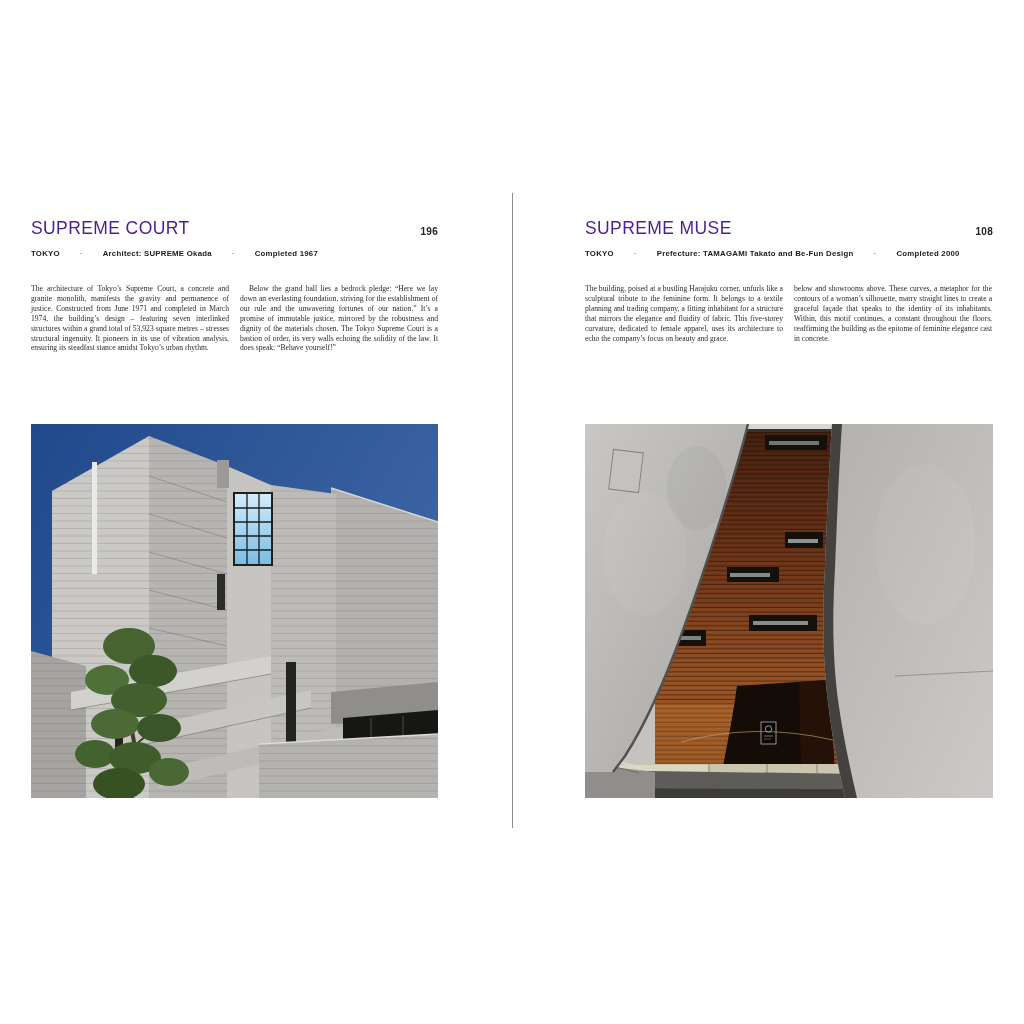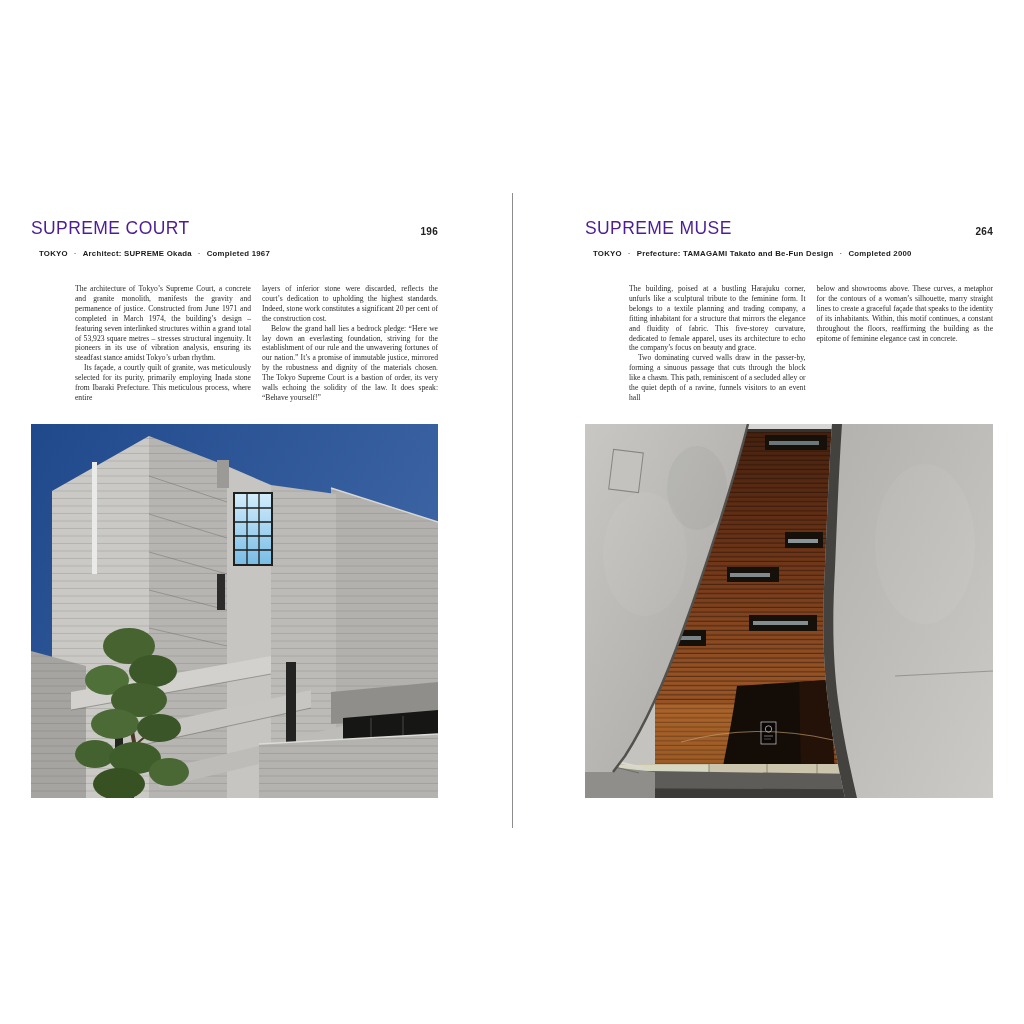--- a/index.html
+++ b/index.html
@@ -5,24 +5,24 @@
   html,body{margin:0;padding:0;background:#ffffff;}
   .spread{position:relative;width:1024px;height:1024px;background:#ffffff;overflow:hidden;
           font-family:"Liberation Sans",sans-serif;}
   .divider{position:absolute;left:512px;top:193px;width:1px;height:635px;background:#8d8d8f;}
   .page{position:absolute;top:0;height:1024px;}
   .page.left{left:31px;width:407px;}
   .page.right{left:585px;width:408px;}
   .title-row{position:absolute;top:220px;left:0;right:0;display:flex;justify-content:space-between;align-items:flex-start;}
   .title{margin:0;font-size:17.5px;font-weight:500;letter-spacing:0.4px;color:#4c1d95;line-height:1;}
   .pagenum{font-size:10px;font-weight:700;color:#222;margin-top:6px;letter-spacing:0.3px;}
-  .meta{position:absolute;top:249px;left:0;display:flex;align-items:flex-start;gap:6px;
-        font-size:7.8px;font-weight:700;letter-spacing:0.25px;color:#1a1a1a;margin-left:8px;}
+  .meta{position:absolute;top:249px;left:0;display:flex;align-items:flex-start;gap:20px;
+        font-size:7.8px;font-weight:700;letter-spacing:0.25px;color:#1a1a1a;}
   .meta .dot{font-weight:400;color:#333;}
-  .body-cols{position:absolute;top:284px;left:0;right:0;display:flex;gap:11px;margin-left:44px;}
+  .body-cols{position:absolute;top:284px;left:0;right:0;display:flex;gap:11px;}
   .col{width:198px;font-family:"Liberation Serif",serif;font-size:7.6px;line-height:9.9px;
        color:#292929;text-align:justify;}
   .para{margin:0;}
   .para.indent{text-indent:9px;}
   .photo{position:absolute;top:424px;left:0;height:374px;margin:0;}
   .page.left .photo{width:407px;}
   .page.right .photo{width:408px;}
   .photo svg{display:block;}
 </style>
 </head>
@@ -39,24 +39,22 @@
     <div class="meta">
       <span>TOKYO</span>
       <span class="dot">·</span>
       <span>Architect: SUPREME Okada</span>
       <span class="dot">·</span>
       <span>Completed 1967</span>
     </div>
     <div class="body-cols">
       <div class="col">
           <p class="para">The architecture of Tokyo’s Supreme Court, a concrete and granite monolith, manifests the gravity and permanence of justice. Constructed from June 1971 and completed in March 1974, the building’s design – featuring seven interlinked structures within a grand total of 53,923 square metres – stresses structural ingenuity. It pioneers in its use of vibration analysis, ensuring its steadfast stance amidst Tokyo’s urban rhythm.</p>
-          <p class="para indent">Its façade, a courtly quilt of granite, was meticulously selected for its purity, primarily employing Inada stone from Ibaraki Prefecture. This meticulous process, where entire</p>
-        </div>
-      <div class="col">
-          <p class="para">layers of inferior stone were discarded, reflects the court’s dedication to upholding the highest standards. Indeed, stone work constitutes a significant 20 per cent of the construction cost.</p>
+        </div>
+      <div class="col">
           <p class="para indent">Below the grand hall lies a bedrock pledge: “Here we lay down an everlasting foundation, striving for the establishment of our rule and the unwavering fortunes of our nation.” It’s a promise of immutable justice, mirrored by the robustness and dignity of the materials chosen. The Tokyo Supreme Court is a bastion of order, its very walls echoing the solidity of the law. It does speak: “Behave yourself!”</p>
         </div>
     </div>
 
     <figure class="photo">
       <svg width="407" height="374" viewBox="0 0 407 374" preserveAspectRatio="none">
         <defs>
           <linearGradient id="skyL" x1="0" y1="0" x2="1" y2="0.55">
             <stop offset="0" stop-color="#20498c"></stop>
             <stop offset="1" stop-color="#3f67a6"></stop>
@@ -147,33 +145,32 @@
           <ellipse cx="138" cy="348" rx="20" ry="14" fill="#4a6833"></ellipse>
           <ellipse cx="88" cy="360" rx="26" ry="16" fill="#375122"></ellipse>
         </g>
       </svg>
     </figure>
   </section>
 
   <section class="page right">
     <div class="title-row">
       <h1 class="title">SUPREME MUSE</h1>
-      <span class="pagenum">264</span>
+      <span class="pagenum">108</span>
     </div>
     <div class="meta">
       <span>TOKYO</span>
       <span class="dot">·</span>
       <span>Prefecture: TAMAGAMI Takato and Be-Fun Design</span>
       <span class="dot">·</span>
       <span>Completed 2000</span>
     </div>
     <div class="body-cols">
       <div class="col">
           <p class="para">The building, poised at a bustling Harajuku corner, unfurls like a sculptural tribute to the feminine form. It belongs to a textile planning and trading company, a fitting inhabitant for a structure that mirrors the elegance and fluidity of fabric. This five-storey curvature, dedicated to female apparel, uses its architecture to echo the company’s focus on beauty and grace.</p>
-          <p class="para indent">Two dominating curved walls draw in the passer-by, forming a sinuous passage that cuts through the block like a chasm. This path, reminiscent of a secluded alley or the quiet depth of a ravine, funnels visitors to an event hall</p>
         </div>
       <div class="col">
           <p class="para">below and showrooms above. These curves, a metaphor for the contours of a woman’s silhouette, marry straight lines to create a graceful façade that speaks to the identity of its inhabitants. Within, this motif continues, a constant throughout the floors, reaffirming the building as the epitome of feminine elegance cast in concrete.</p>
         </div>
     </div>
 
     <figure class="photo">
       <svg width="408" height="374" viewBox="0 0 408 374" preserveAspectRatio="none">
         <defs>
           <linearGradient id="woodG" x1="0" y1="0" x2="0" y2="1">

